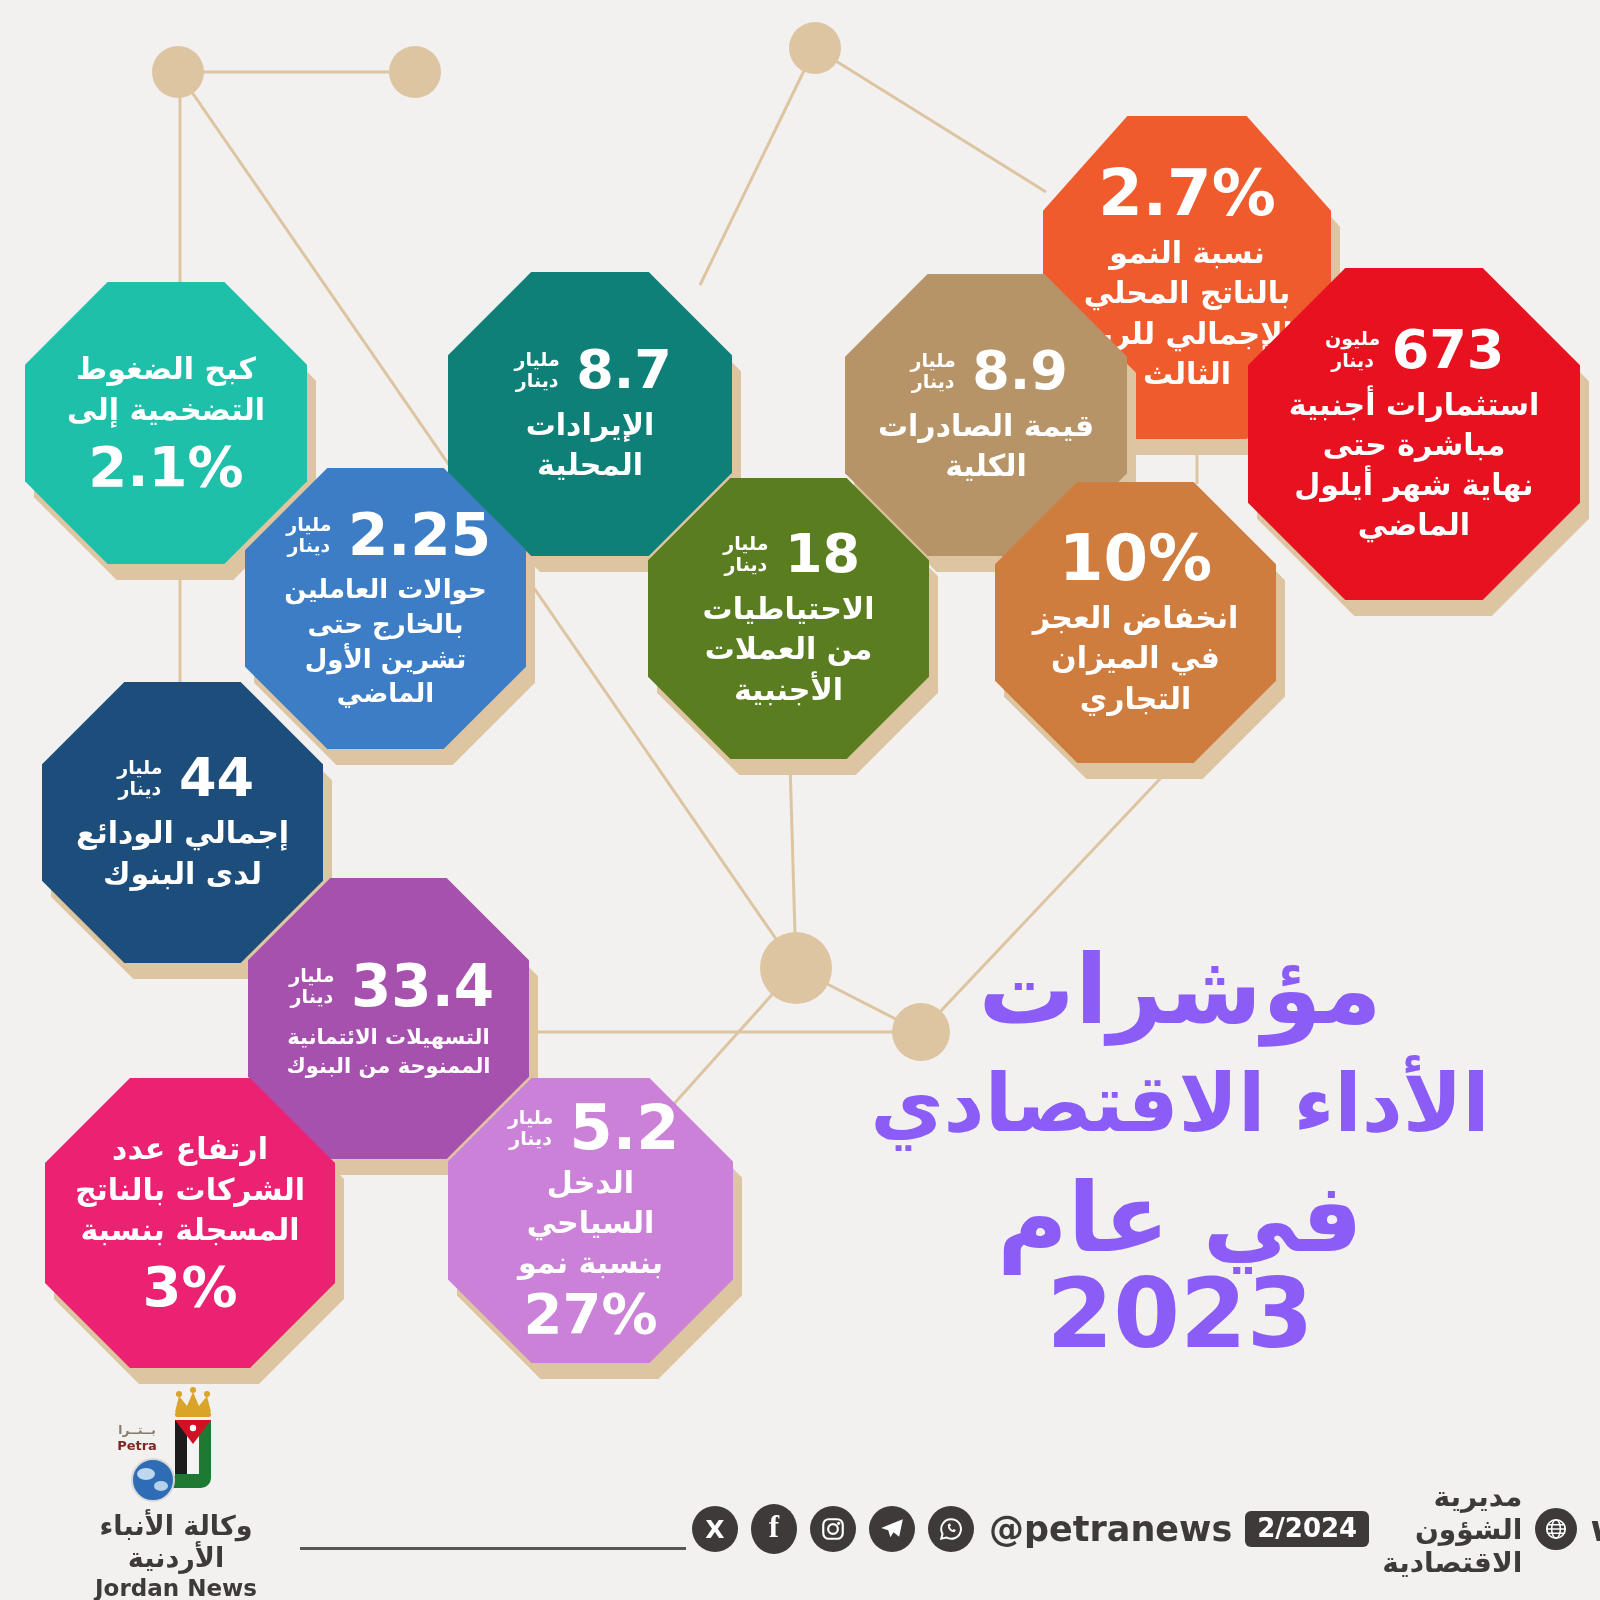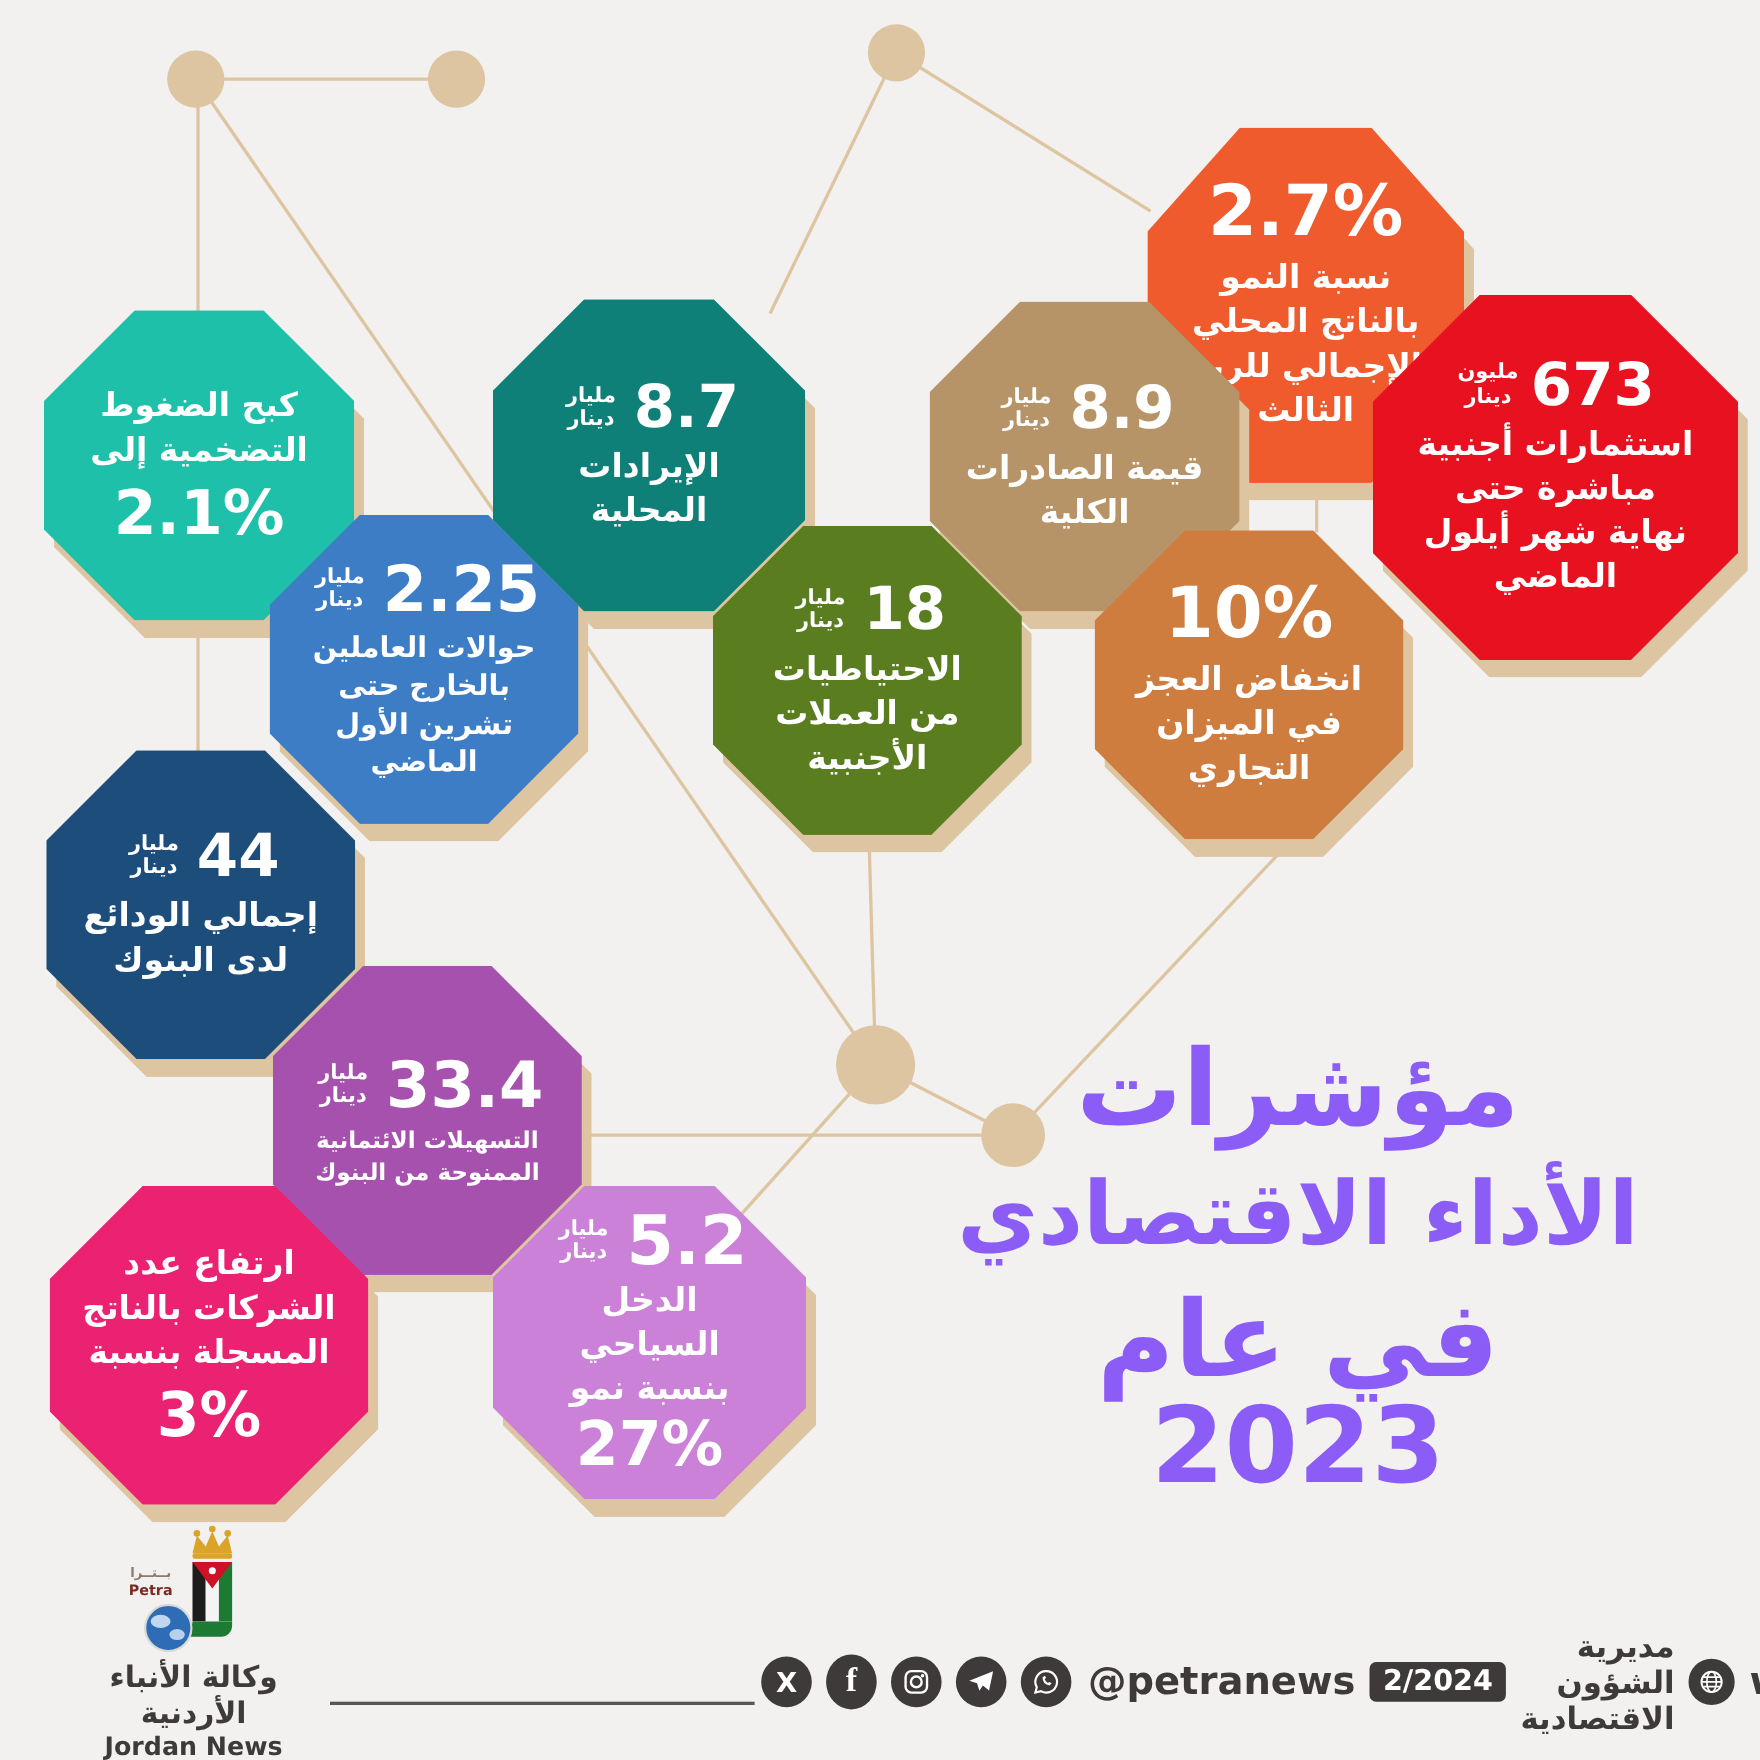--- a/index.html
+++ b/index.html
@@ -99,21 +99,21 @@
     <div class="face"></div>
     <div class="content">
       <div class="num-row">
         <div class="num n70">673</div>
         <div class="unit">مليون دينار</div>
       </div>
       <div class="label" style="max-width:262px;">استثمارات أجنبية مباشرة حتى نهاية شهر أيلول الماضي</div>
     </div>
   </div>
 
-  <div class="oct" style="left: 40px; top: 282px; width: 282px; height: 282px; --c: #1fc0a9;">
+  <div class="oct" style="left: 25px; top: 282px; width: 282px; height: 282px; --c: #1fc0a9;">
     <div class="shadow"></div>
     <div class="face"></div>
     <div class="content">
       <div class="label" style="max-width:212px;margin-top:0;">كبح الضغوط التضخمية إلى</div>
       <div class="value2">2.1%</div>
     </div>
   </div>
 
   <div class="oct" style="left: 448px; top: 272px; width: 284px; height: 284px; --c: #0f8078;">
     <div class="shadow"></div>

